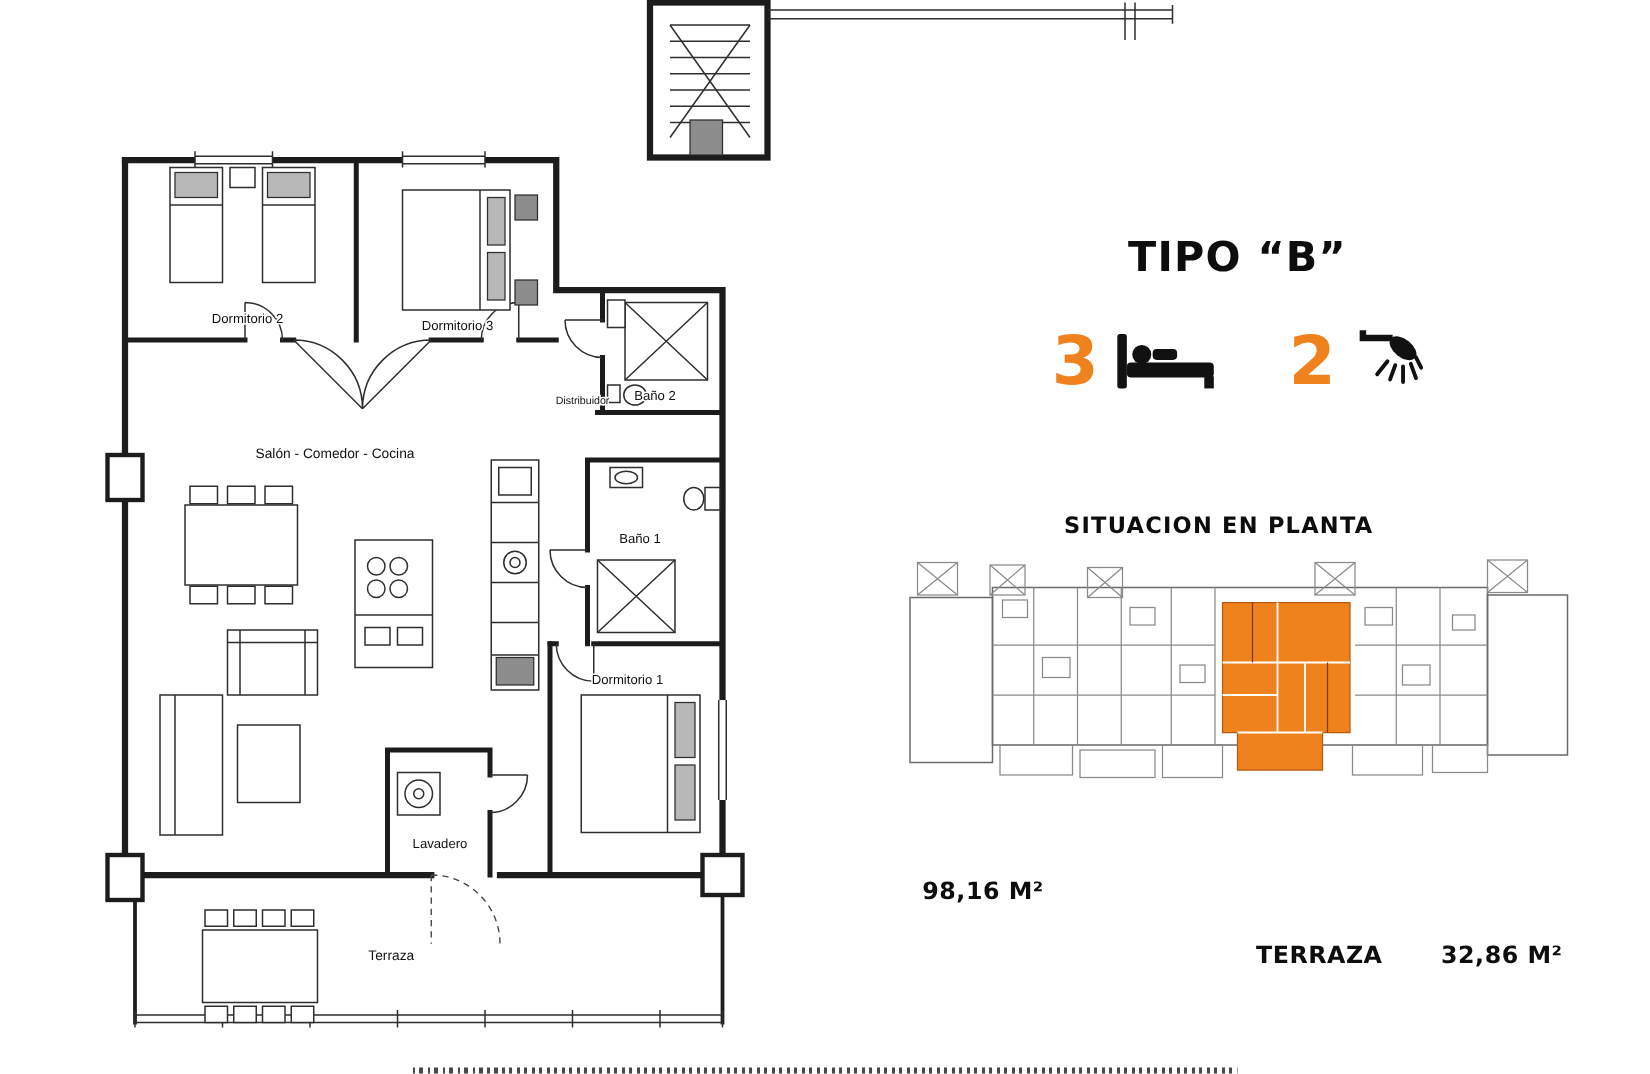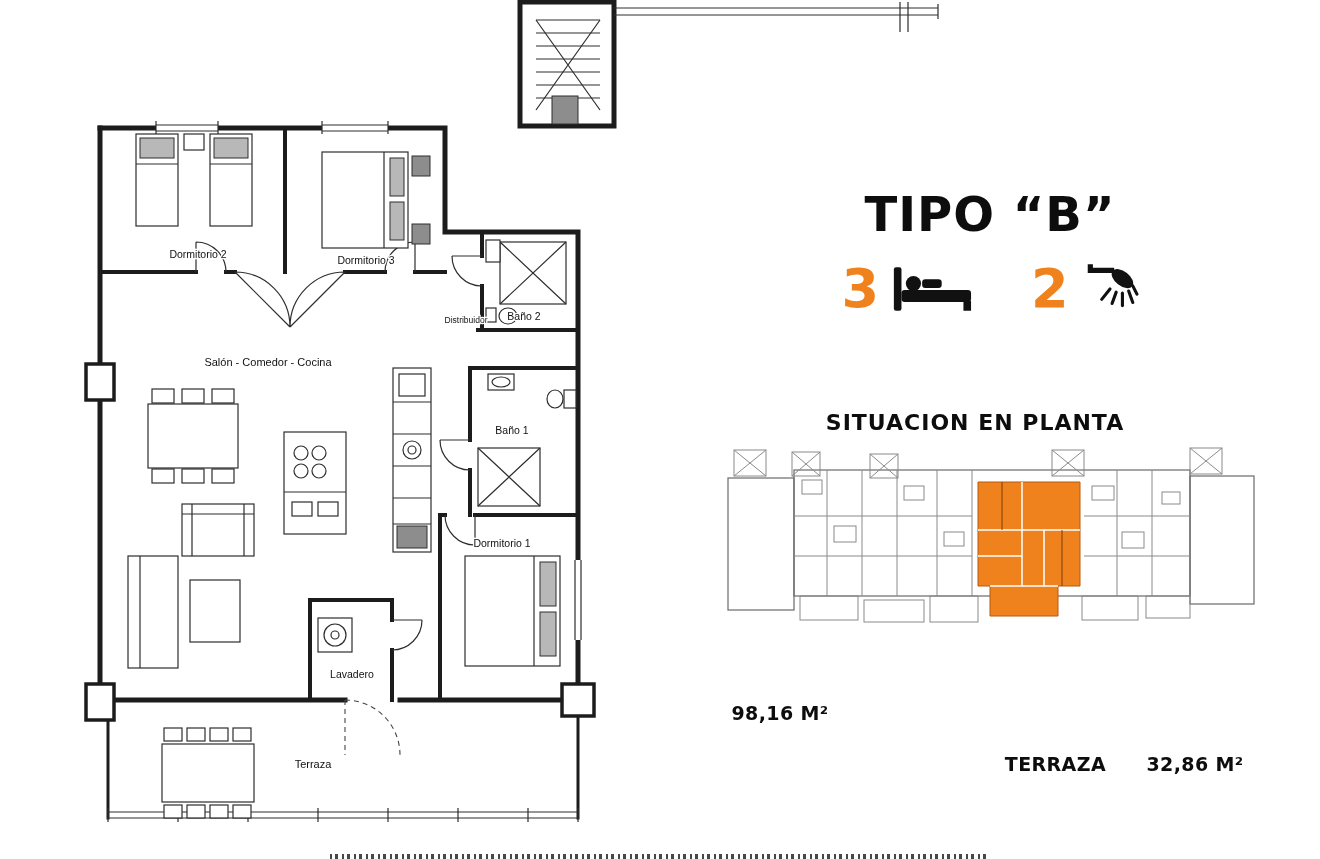--- a/index.html
+++ b/index.html
@@ -18,50 +18,50 @@
   .gy{stroke:#2e2e2e;stroke-width:1;fill:#b8b8b8}
   .dash{stroke:#444;stroke-width:1.1;fill:none;stroke-dasharray:5 4}
   .pillar{stroke:#1c1c1c;stroke-width:3.5;fill:#ffffff}
   .lbl{font-family:"Liberation Sans",sans-serif;font-size:10.5px;fill:#111;
        text-anchor:middle;paint-order:stroke;stroke:#fff;stroke-width:2.5px;font-weight:500}
   .lbl-sm{font-size:8.5px}
   .lbl-lg{font-size:11px}
   
   .title{
     position:absolute;left:790px;top:186px;width:400px;text-align:center;
-    font-family:"DejaVu Sans",sans-serif;font-weight:700;font-size:48px;
+    font-family:"DejaVu Sans",sans-serif;font-weight:700;font-size:33px;
     letter-spacing:1px;color:#0d0d0d;
   }
   .features{
     position:absolute;left:790px;top:252px;width:400px;height:74px;
     display:flex;justify-content:center;align-items:center;gap:56px;
   }
   .feature{display:flex;align-items:center;gap:12px;}
   .feat-num{
     font-family:"DejaVu Sans",sans-serif;font-weight:700;font-size:54px;
     color:#F0821E;line-height:1;
   }
   .situ-heading{
     position:absolute;left:775px;top:410px;width:400px;text-align:center;
-    font-family:"DejaVu Sans",sans-serif;font-weight:700;font-size:22px;
+    font-family:"DejaVu Sans",sans-serif;font-weight:700;font-size:18px;
     letter-spacing:1px;color:#0d0d0d;
   }
   .siteplan{position:absolute;left:722px;top:446px;width:540px;height:200px;}
   .sp{stroke:#8a8a8a;stroke-width:1;fill:none}
   .spd{stroke:#6a6a6a;stroke-width:1.2;fill:none}
   .spw{stroke:#ffffff;stroke-width:1.5;fill:none}
   .spo{stroke:#7a3c05;stroke-width:1;fill:none}
   .areas{position:absolute;left:725px;top:702px;width:525px;}
   .area-row{display:flex;align-items:baseline;gap:34px;margin-bottom:29px;}
   .area-label{
     flex:1;text-align:right;font-family:"DejaVu Sans",sans-serif;
     font-weight:700;font-size:19px;letter-spacing:.4px;color:#0d0d0d;
   }
   .area-value{
-    width:110px;text-align:center;font-family:"DejaVu Sans",sans-serif;
+    width:110px;text-align:right;font-family:"DejaVu Sans",sans-serif;
     font-weight:700;font-size:19px;letter-spacing:.4px;color:#0d0d0d;
   }
   .clipped-footer{
     position:absolute;left:330px;bottom:0;width:660px;height:5px;opacity:.8;
     background:repeating-linear-gradient(90deg,#1a1a1a 0 2px,transparent 2px 5px,
                #1a1a1a 5px 8px,transparent 8px 12px);
   }
 </style>
 </head>
 <body>

